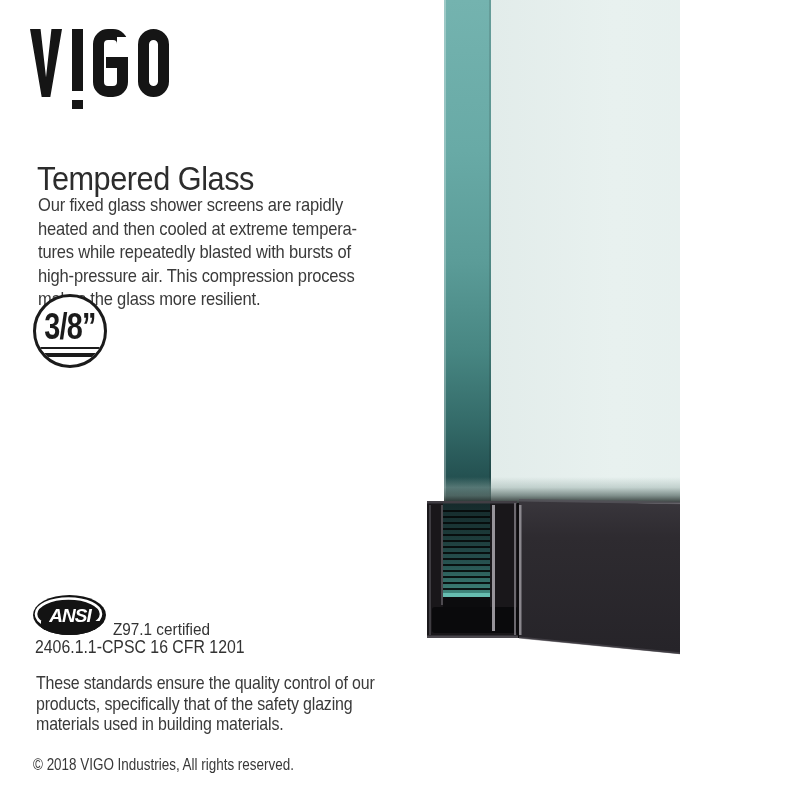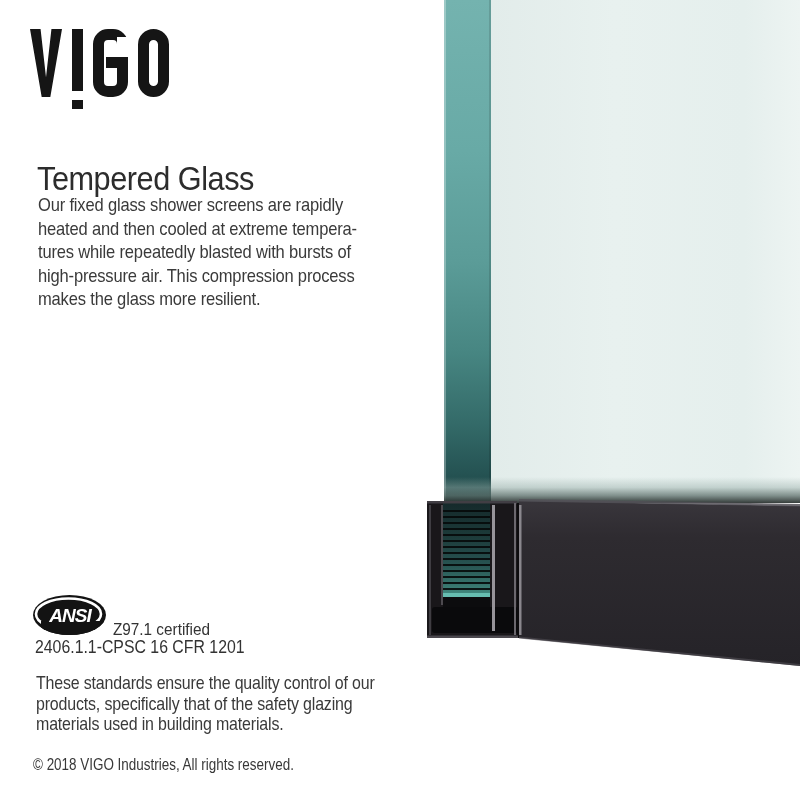--- a/index.html
+++ b/index.html
@@ -1,17 +1,17 @@
 <!DOCTYPE html>
 <html><head>
 <meta charset="utf-8">
 <style>
   html,body { margin:0; padding:0; background:#ffffff; }
   .canvas {
-    position:relative; width:800px; height:800px; overflow:hidden;
+    position:relative; width:680px; height:800px; overflow:hidden;
     background:#ffffff; font-family:"Liberation Sans", sans-serif;
   }
 
   
   .vigo-logo { position:absolute; left:30px; top:29px; display:flex; gap:10px; height:82px; }
   .lv { position:relative; height:68px; }
   .letter-v { width:32px; background:#151515;
     clip-path:polygon(0 0, 33% 0, 50% 71%, 67% 0, 100% 0, 63.5% 100%, 36.5% 100%); }
   .letter-i { width:11px; height:82px; }
   .letter-i .stem { position:absolute; left:0; top:0; width:11px; height:62px; background:#151515; }
@@ -152,20 +152,25 @@
     <div class="lv letter-o"></div>
   </div>
 
   <div class="heading">Tempered Glass</div>
   <div class="para1">Our fixed glass shower screens are rapidly
 heated and then cooled at extreme tempera-
 tures while repeatedly blasted with bursts of
 high-pressure air. This compression process
 makes the glass more resilient.</div>
 
+  <div class="badge">
+    <div class="badge-label">3/8”</div>
+    <div class="badge-line l1"></div>
+    <div class="badge-line l2"></div>
+  </div>
 
   <svg class="ansi-svg" width="75" height="43" viewBox="0 0 75 43">
     <defs>
       <clipPath id="acl">
           <ellipse cx="37.5" cy="21" rx="36.5" ry="20"></ellipse>
         </clipPath>
     </defs>
     <ellipse cx="37.5" cy="21" rx="36.5" ry="20" fill="#131313"></ellipse>
     <g clip-path="url(#acl)">
       <ellipse cx="36.5" cy="20" rx="32.5" ry="15.5" fill="none" stroke="#ffffff" stroke-width="2.6"></ellipse>

